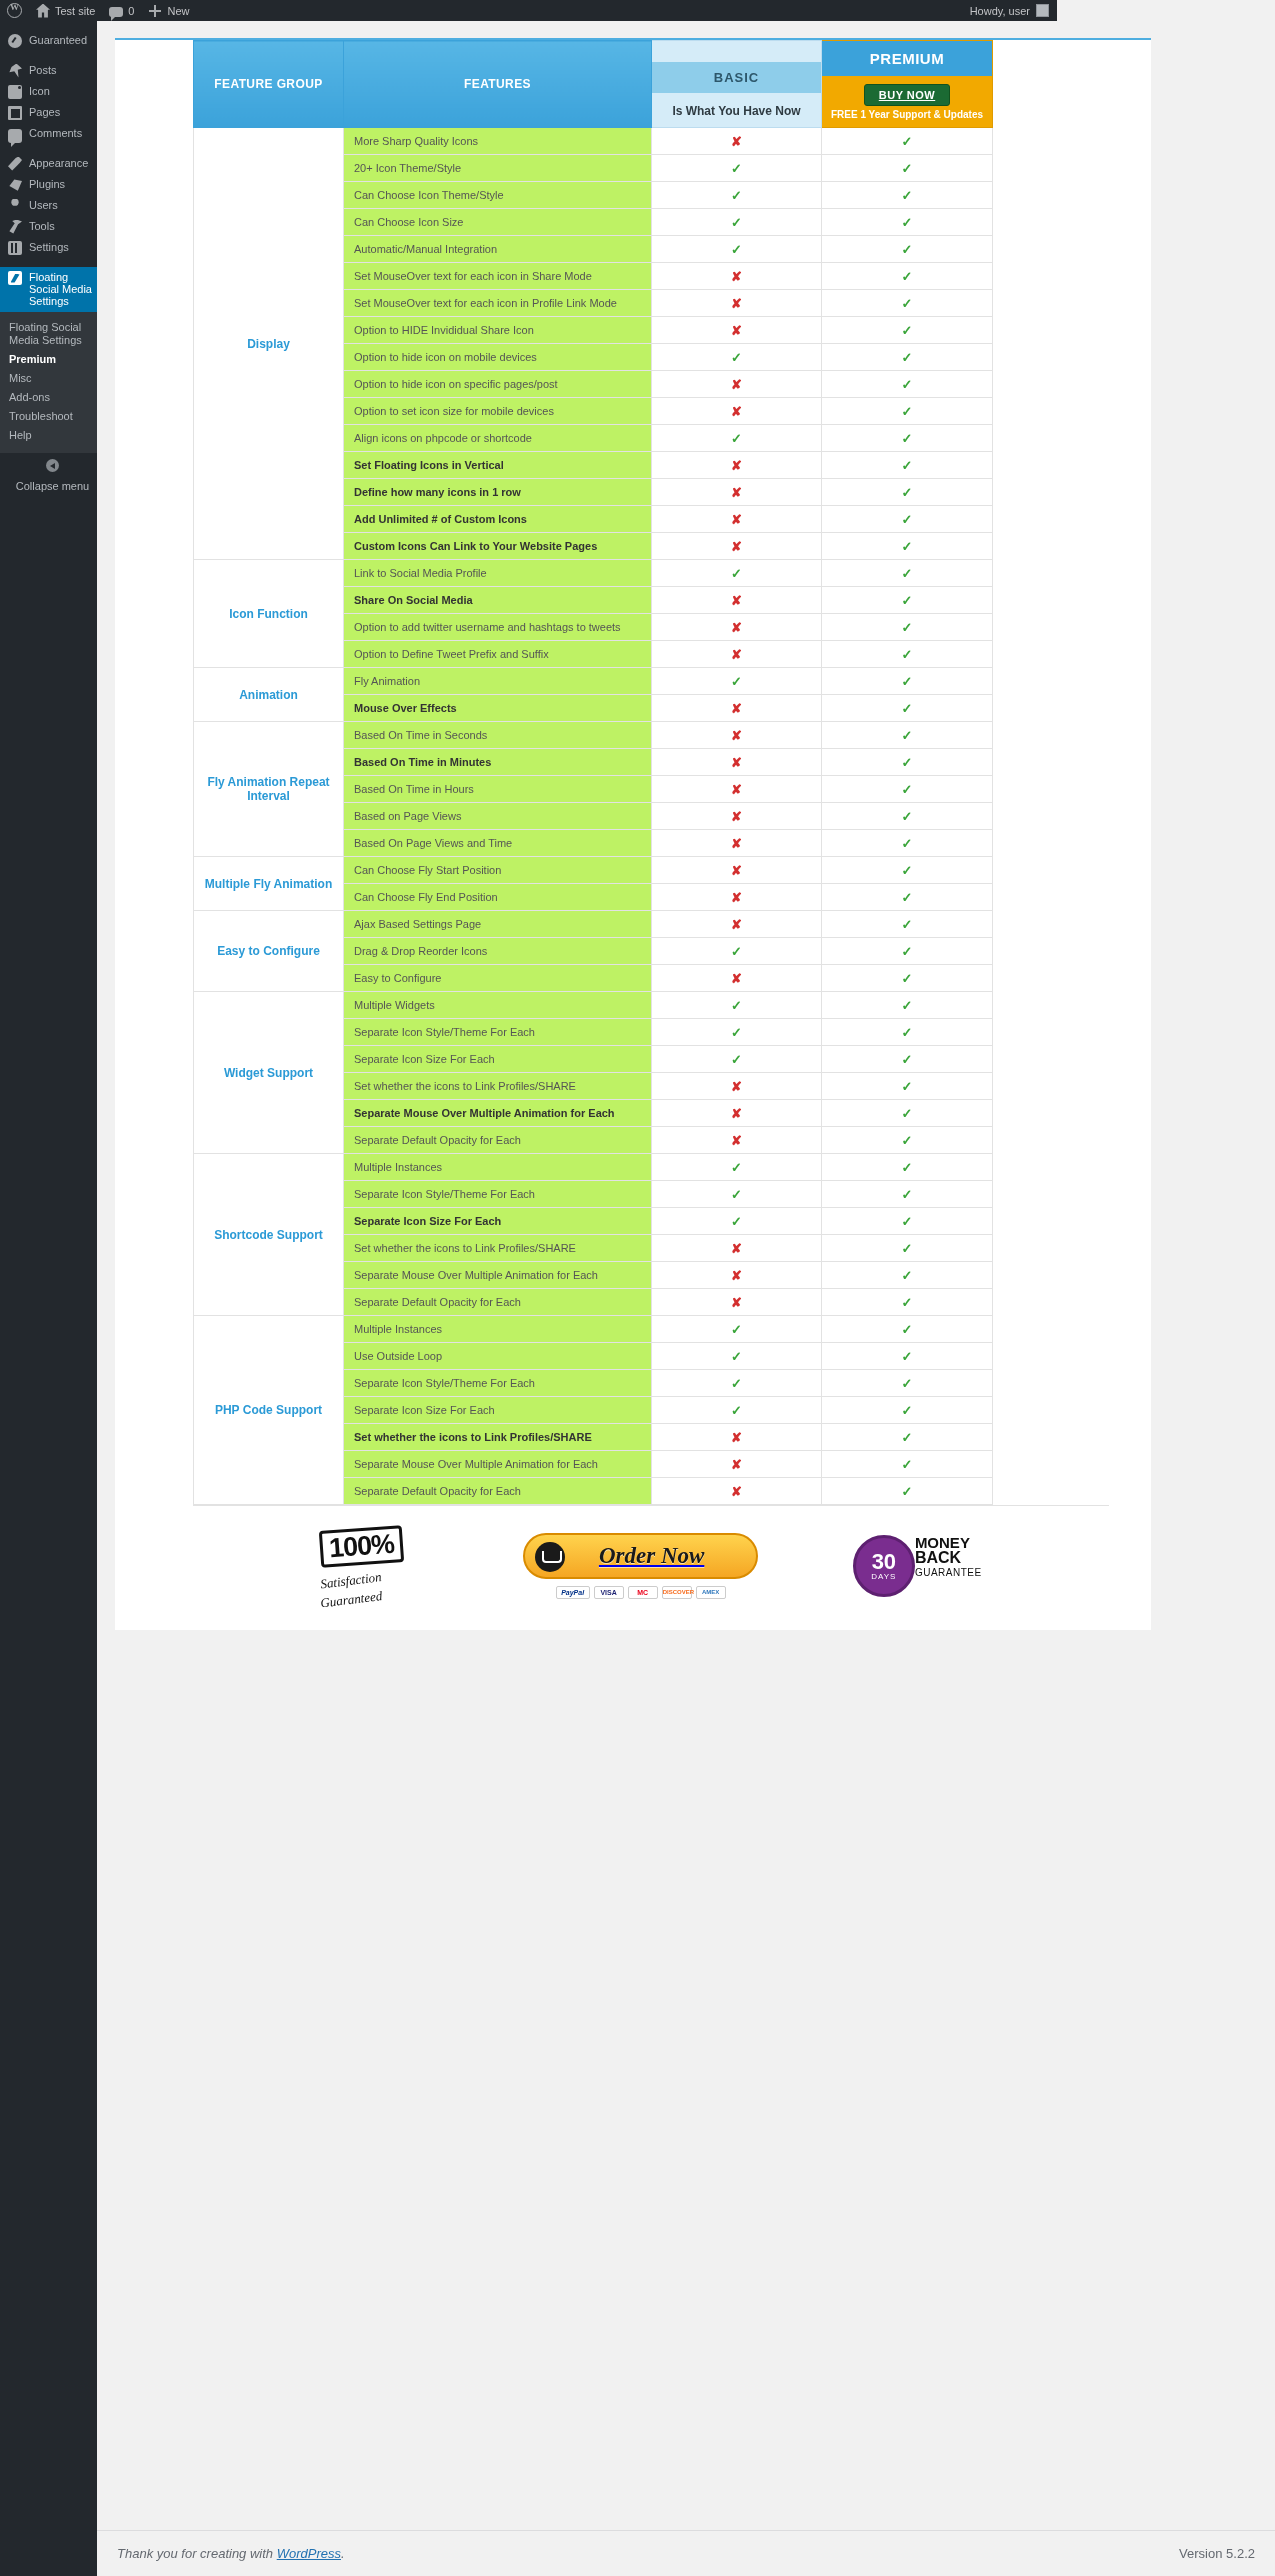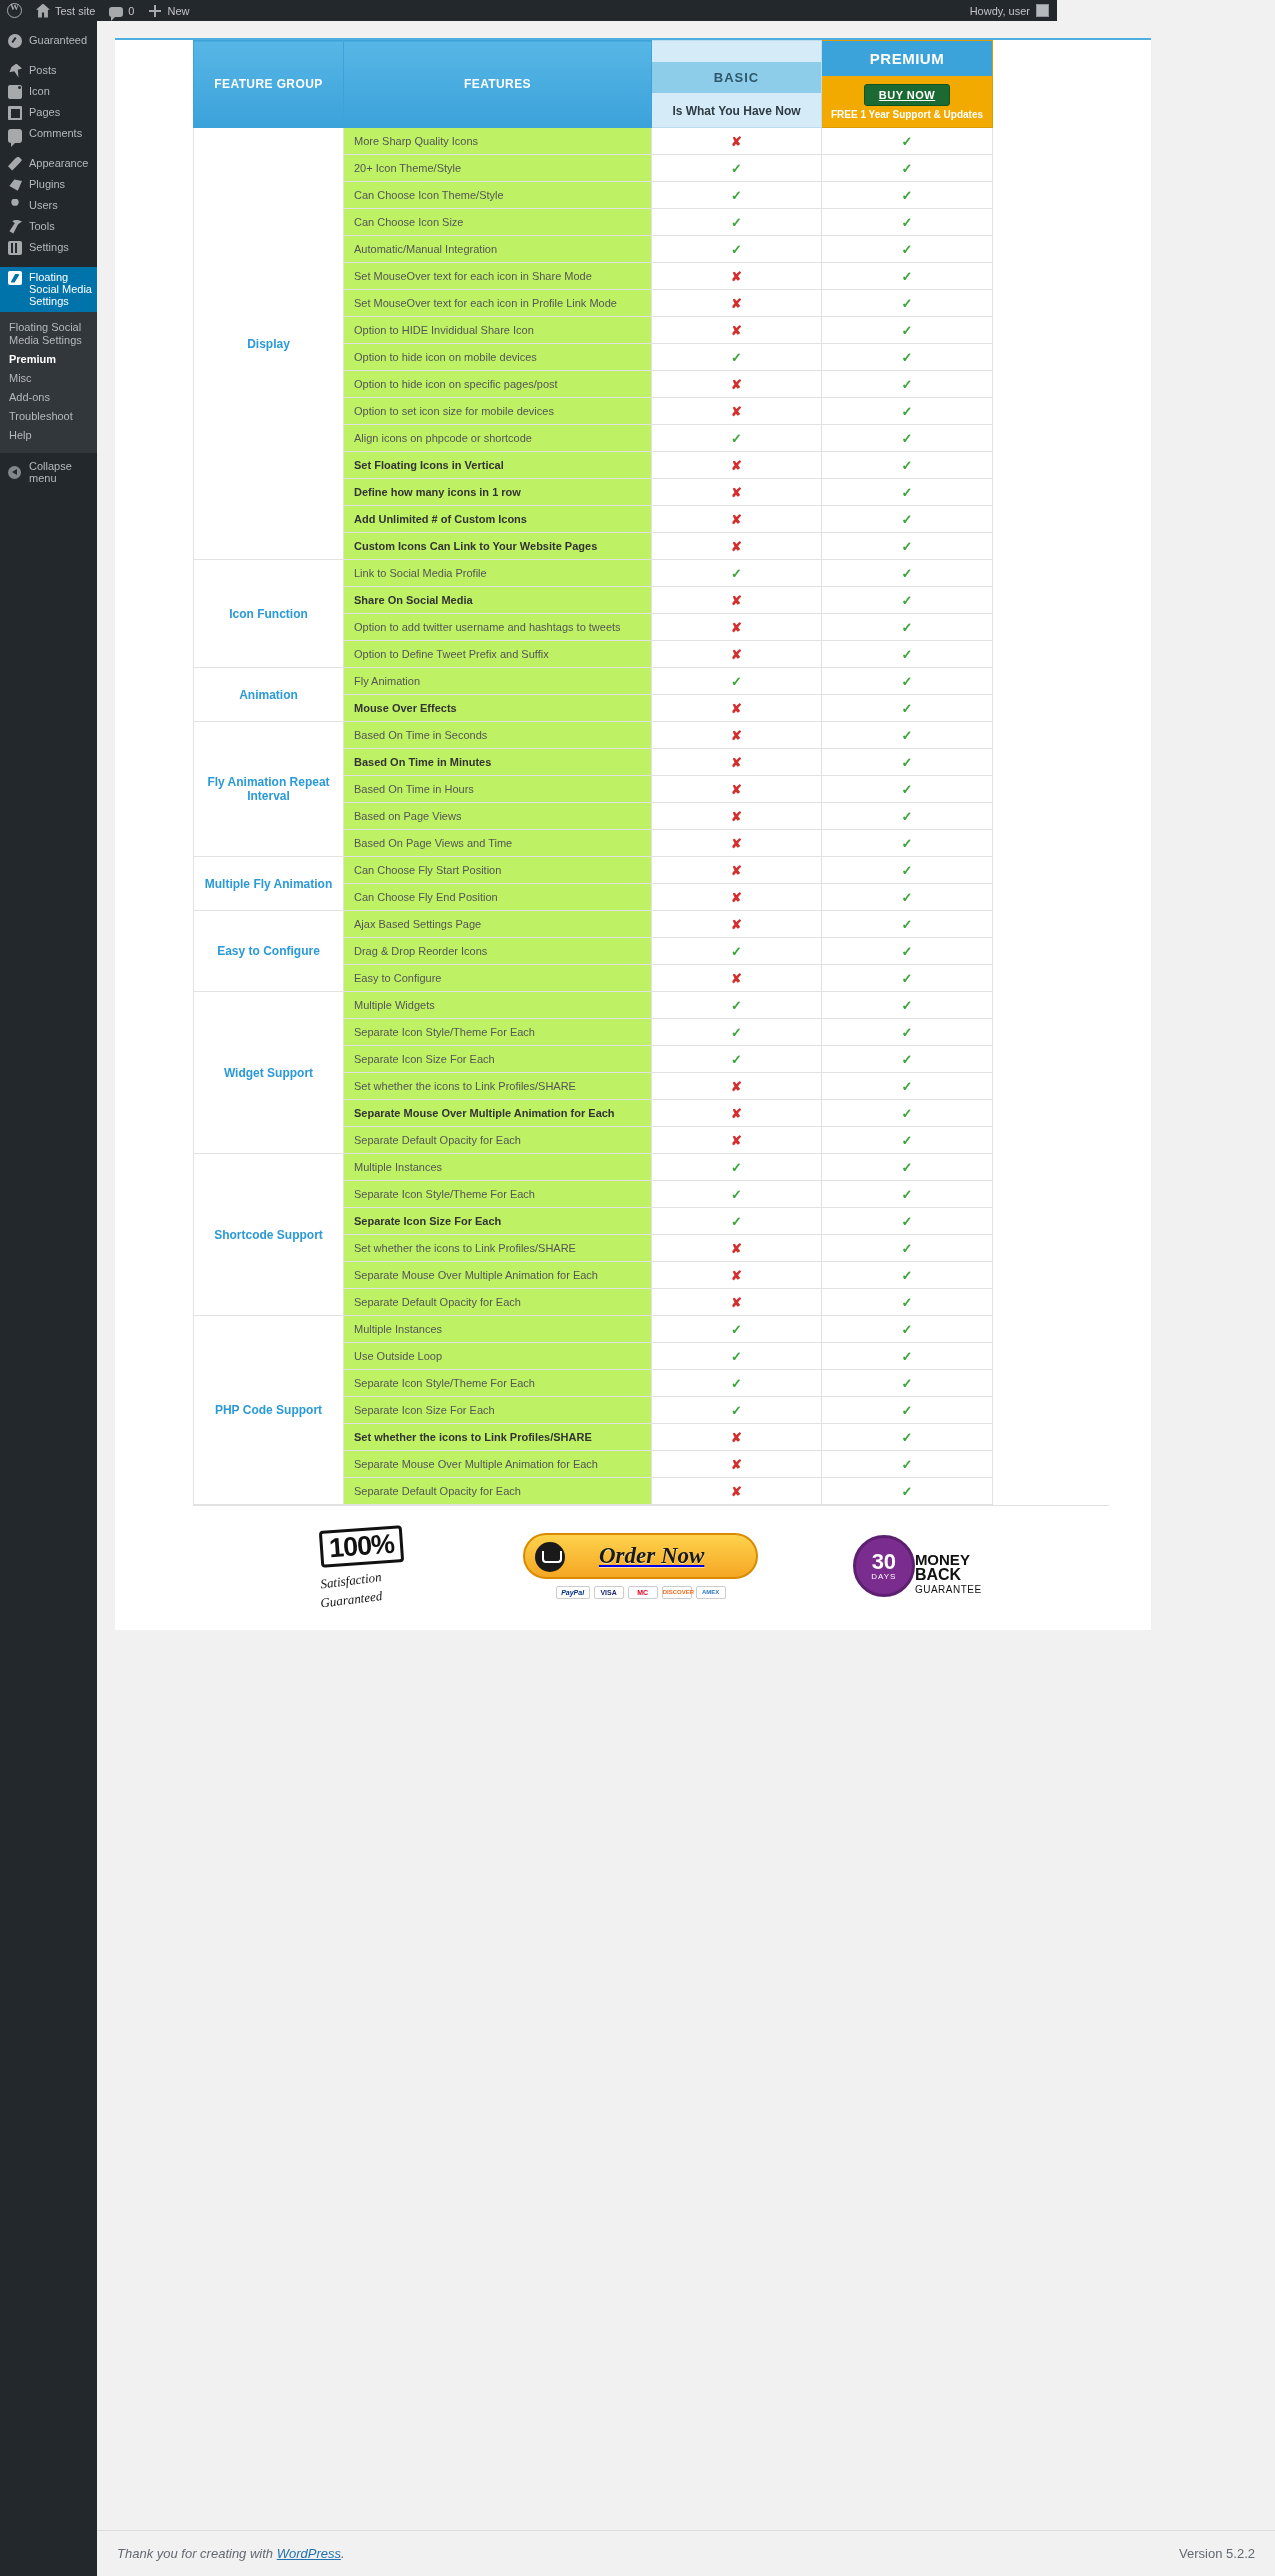--- a/index.html
+++ b/index.html
@@ -56,21 +56,21 @@
     border-top:8px solid transparent; border-bottom:8px solid transparent;
     border-left:8px solid #f1f1f1;
   }
   .submenu{ background:#32373c; padding:6px 0 8px 0; }
   .submenu .sub{
     display:block; padding:3px 0 3px 9px; color:#b4b9be; font-size:11px; line-height:13px;
   }
   .submenu .sub.active{ color:#fff; font-weight:bold; }
   .collapse{
     display:flex; align-items:center; gap:8px; height:26px; padding-left:8px;
-    color:#b4b9be; font-size:11px; margin-top:6px;
+    color:#b4b9be; font-size:11px; margin-top:6px;flex-direction:column;
   }
   .collapse .circ{
     width:13px;height:13px;border-radius:50%;background:#82878c; position:relative; flex:0 0 13px;
   }
   .collapse .circ::after{
     content:""; position:absolute; left:4px; top:3.5px;
     border-top:3px solid transparent; border-bottom:3px solid transparent; border-right:5px solid #23282d;
   }
   
   .i-dash{ border-radius:50%; background:#a7aaad; }
@@ -217,21 +217,21 @@
     font-family:"Liberation Serif", serif; font-style:italic; font-weight:bold; font-size:23px;
     color:#1a1a1a; text-shadow:0 1px 0 rgba(255,255,255,.6); padding-left:22px;
   }
   .pay-row{ display:flex; gap:4px; align-items:center; margin-top:7px; justify-content:center;}
   .pay{ height:13px; width:30px; border-radius:2px; border:1px solid #ccc; background:#fff;
     font-size:7px; line-height:11px; text-align:center; font-weight:bold; color:#1a1f71;}
   .pay.pp{ color:#003087; width:34px; font-style:italic; }
   .pay.mc{ color:#eb001b; }
   .pay.disc{ color:#f76b1c; font-size:6px;}
   .pay.amex{ color:#2e77bc; font-size:6px;}
-  .badge-30{ display:flex; align-items:flex-end; }
+  .badge-30{ display:flex; align-items:flex-start; }
   .circ30{
     width:62px;height:62px;border-radius:50%;background:#7a2d8f;color:#fff;
     display:flex;flex-direction:column;align-items:center;justify-content:center;
     border:3px solid #5d2070;
   }
   .circ30 .n{ font-size:22px; font-weight:bold; line-height:20px;}
   .circ30 .d{ font-size:8px; letter-spacing:1px;}
   .mb-text{ line-height:15px; }
   .mb-text .l1{ font-size:15px; font-weight:bold; color:#111; }
   .mb-text .l2{ font-size:16px; font-weight:bold; color:#111; }

